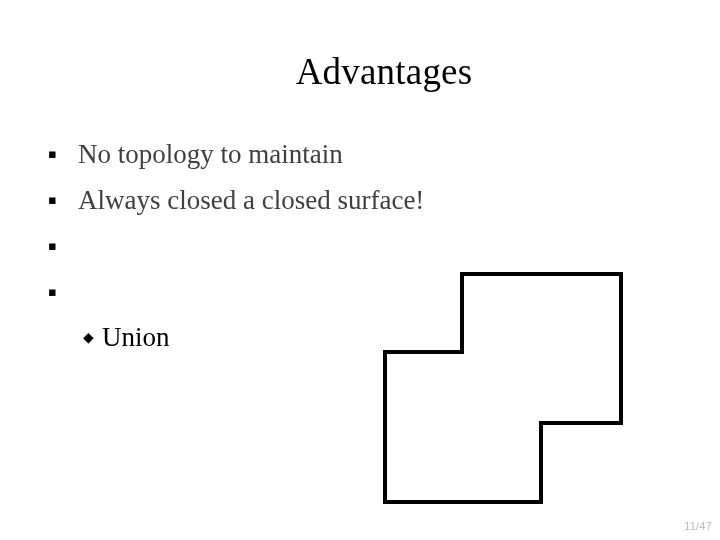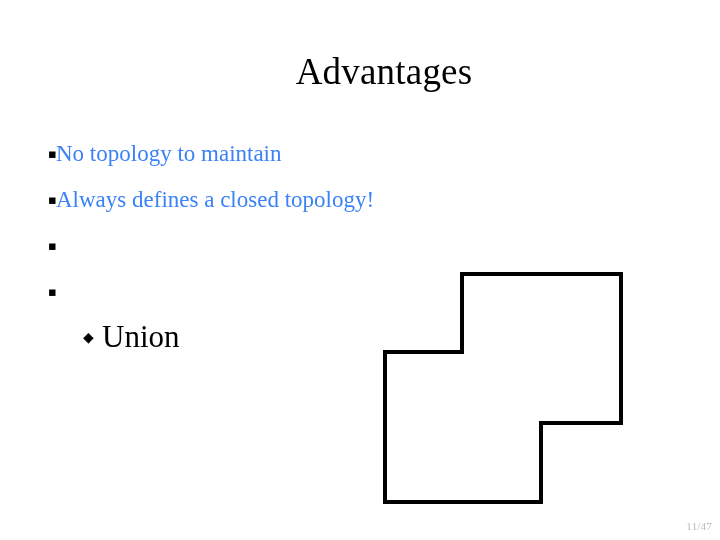--- a/index.html
+++ b/index.html
@@ -67,25 +67,25 @@
     width: 16px;
     line-height: 46px;
     font-family: "DejaVu Sans", sans-serif;
     font-size: 13px;
     color: #000000;
     text-align: left;
   }
 
   .bullet-text {
     position: absolute;
-    left: 18px;
+    left: 40px;
     top: 0;
     line-height: 46px;
-    font-size: 23px;
-    color: #3b82f6;
+    font-size: 27px;
+    color: #404040;
   }
 
   
   .sub-row {
     position: relative;
     height: 44px;
     line-height: 44px;
     white-space: nowrap;
   }
 
@@ -98,42 +98,42 @@
     font-family: "DejaVu Sans", sans-serif;
     font-size: 14px;
     color: #000000;
   }
 
   .sub-text {
     position: absolute;
     left: 64px;
     top: 0;
     line-height: 44px;
-    font-size: 31px;
+    font-size: 27px;
     color: #000000;
   }
 
   
   #union-figure {
     position: absolute;
     left: 375px;
     top: 262px;
     width: 260px;
     height: 252px;
   }
   #union-figure svg {
     display: block;
   }
 
   
   #page-number {
     position: absolute;
     right: 8px;
     bottom: 8px;
-    font-family: Liberation Serif, serif;
+    font-family: Liberation Sans, sans-serif;
     font-size: 11px;
     color: #b9b9b9;
     letter-spacing: 0.2px;
   }
 </style>
 </head>
 <body>
 
 <div id="slide">
 
@@ -141,21 +141,21 @@
 
   <div id="bullet-list">
 
     <div class="bullet-row">
       <span class="bullet-mark">▪</span>
       <span class="bullet-text">No topology to maintain</span>
     </div>
 
     <div class="bullet-row">
       <span class="bullet-mark">▪</span>
-      <span class="bullet-text">Always defines a closed topology!</span>
+      <span class="bullet-text">Always closed a closed surface!</span>
     </div>
 
     <div class="bullet-row">
       <span class="bullet-mark">▪</span>
     </div>
 
     <div class="bullet-row">
       <span class="bullet-mark">▪</span>
     </div>
 

